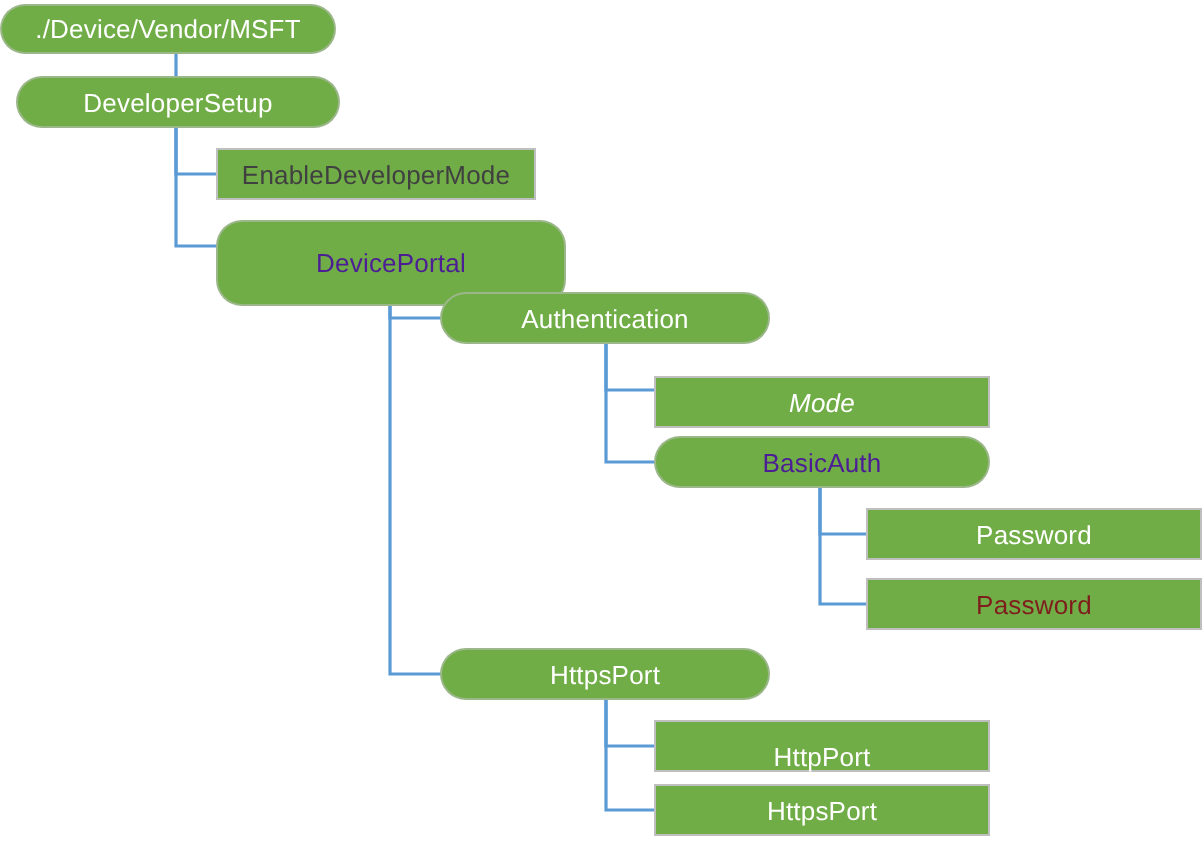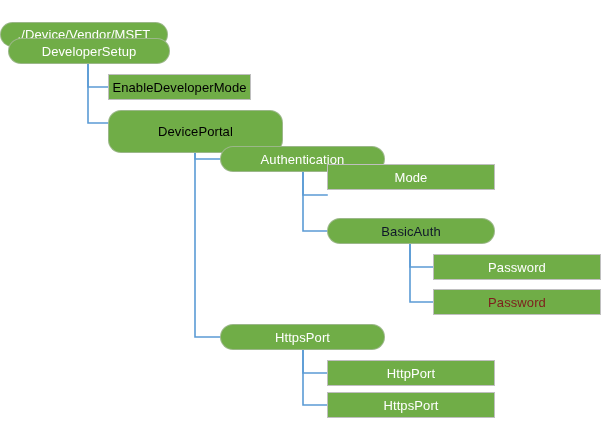--- a/index.html
+++ b/index.html
@@ -63,49 +63,49 @@
       <path d="M 88 64 L 88 123 L 108 123" fill="none" stroke="#5B9BD5" stroke-width="1.6" stroke-linecap="square"></path>
       <path d="M 195 136 L 195 159 L 220 159" fill="none" stroke="#5B9BD5" stroke-width="1.6" stroke-linecap="square"></path>
       <path d="M 195 136 L 195 337 L 220 337" fill="none" stroke="#5B9BD5" stroke-width="1.6" stroke-linecap="square"></path>
       <path d="M 303 172 L 303 195 L 327 195" fill="none" stroke="#5B9BD5" stroke-width="1.6" stroke-linecap="square"></path>
       <path d="M 303 172 L 303 231 L 327 231" fill="none" stroke="#5B9BD5" stroke-width="1.6" stroke-linecap="square"></path>
       <path d="M 410 244 L 410 267 L 433 267" fill="none" stroke="#5B9BD5" stroke-width="1.6" stroke-linecap="square"></path>
       <path d="M 410 244 L 410 302 L 433 302" fill="none" stroke="#5B9BD5" stroke-width="1.6" stroke-linecap="square"></path>
       <path d="M 303 350 L 303 373 L 327 373" fill="none" stroke="#5B9BD5" stroke-width="1.6" stroke-linecap="square"></path>
       <path d="M 303 350 L 303 405 L 327 405" fill="none" stroke="#5B9BD5" stroke-width="1.6" stroke-linecap="square"></path>
     </svg>
-<div class="node pill" style="left: 0px; top: 2px; width: 168px; height: 25px; background: rgb(112, 173, 71); color: rgb(255, 255, 255); border-radius: 12.5px; margin-top: 20px;">
+<div class="node pill" style="left: 0px; top: 2px; width: 168px; height: 25px; background: rgb(112, 173, 71); color: rgb(255, 255, 255); border-radius: 12.5px;">
       <span class="node-label">./Device/Vendor/MSFT</span>
     </div>
     <div class="node pill" style="left: 8px; top: 38px; width: 162px; height: 26px; background: rgb(112, 173, 71); color: rgb(255, 255, 255); border-radius: 13px;">
       <span class="node-label">DeveloperSetup</span>
     </div>
-    <div class="node rect" style="left: 108px; top: 74px; width: 143px; height: 26px; background: rgb(112, 173, 71); color: #000000;">
+    <div class="node rect" style="left: 108px; top: 74px; width: 160px; height: 26px; background: rgb(112, 173, 71); color: #404040;">
       <span class="node-label">EnableDeveloperMode</span>
     </div>
-    <div class="node pill" style="left: 108px; top: 110px; width: 175px; height: 43px; background: rgb(112, 173, 71); color: #000000; border-radius: 13px;">
+    <div class="node pill" style="left: 108px; top: 110px; width: 175px; height: 43px; background: rgb(112, 173, 71); color: #4c1d95; border-radius: 13px;">
       <span class="node-label">DevicePortal</span>
     </div>
     <div class="node pill" style="left: 220px; top: 146px; width: 165px; height: 26px; background: rgb(112, 173, 71); color: rgb(255, 255, 255); border-radius: 13px;">
       <span class="node-label">Authentication</span>
     </div>
-    <div class="node rect" style="left: 327px; top: 164px; width: 168px; height: 26px; background: rgb(112, 173, 71); color: rgb(255, 255, 255);">
+    <div class="node rect" style="left: 327px; top: 188px; width: 168px; height: 26px; background: rgb(112, 173, 71); color: rgb(255, 255, 255); font-style: italic;">
       <span class="node-label">Mode</span>
     </div>
-    <div class="node pill" style="left: 327px; top: 218px; width: 168px; height: 26px; background: rgb(112, 173, 71); color: #0f172a; border-radius: 13px; justify-content: center;">
+    <div class="node pill" style="left: 327px; top: 218px; width: 168px; height: 26px; background: rgb(112, 173, 71); color: #4c1d95; border-radius: 13px; justify-content: center;">
       <span class="node-label">BasicAuth</span>
     </div>
     <div class="node rect" style="left: 433px; top: 254px; width: 168px; height: 26px; background: rgb(112, 173, 71); color: rgb(255, 255, 255);">
       <span class="node-label">Password</span>
     </div>
     <div class="node rect" style="left: 433px; top: 289px; width: 168px; height: 26px; background: rgb(112, 173, 71); color: #7f1d1d;">
       <span class="node-label">Password</span>
     </div>
     <div class="node pill" style="left: 220px; top: 324px; width: 165px; height: 26px; background: rgb(112, 173, 71); color: rgb(255, 255, 255); border-radius: 13px;">
       <span class="node-label">HttpsPort</span>
     </div>
-    <div class="node rect" style="left: 327px; top: 360px; width: 168px; height: 26px; background: rgb(112, 173, 71); color: rgb(255, 255, 255);">
+    <div class="node rect" style="left: 327px; top: 360px; width: 168px; height: 26px; background: rgb(112, 173, 71); color: rgb(255, 255, 255); align-items: flex-end;">
       <span class="node-label">HttpPort</span>
     </div>
     <div class="node rect" style="left: 327px; top: 392px; width: 168px; height: 26px; background: rgb(112, 173, 71); color: rgb(255, 255, 255);">
       <span class="node-label">HttpsPort</span>
     </div>
   </div>
 
 </body></html>

